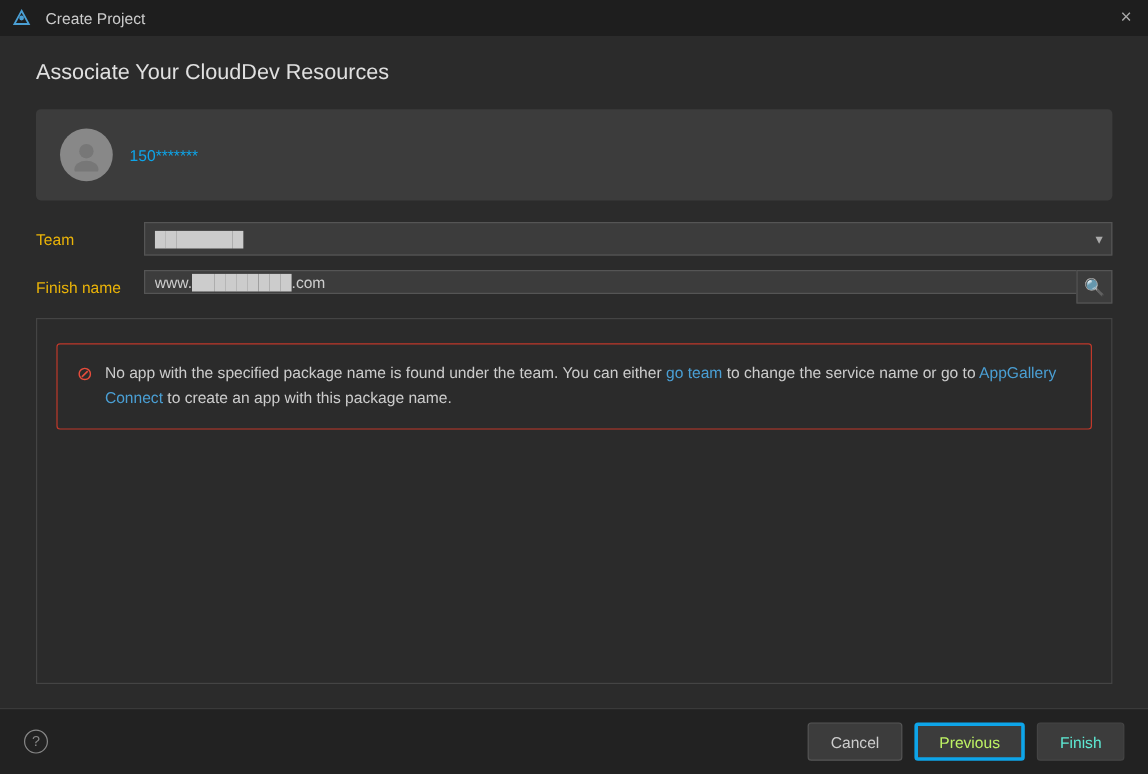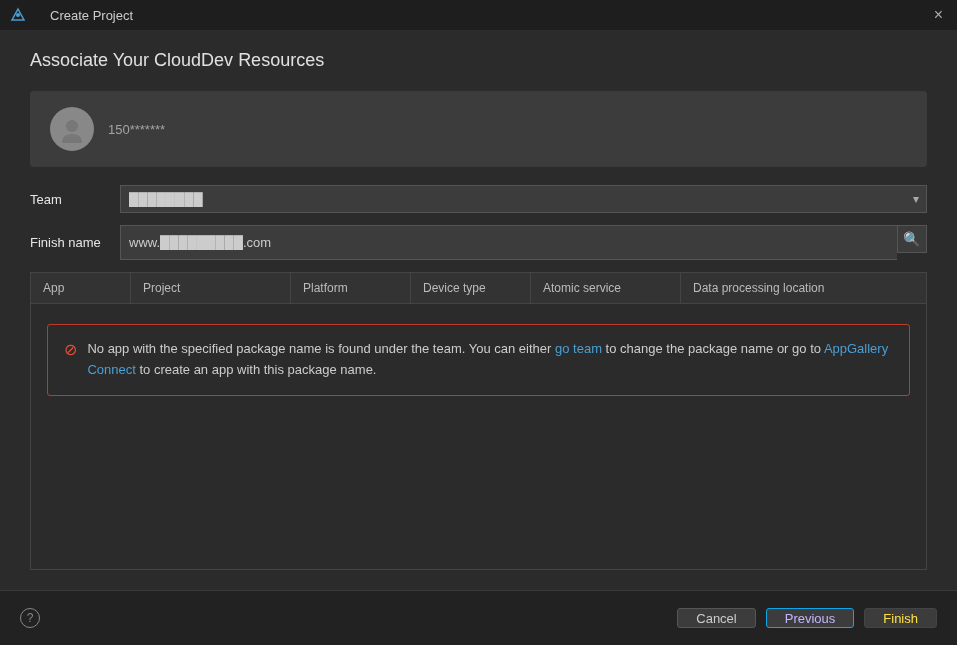--- a/index.html
+++ b/index.html
@@ -17,21 +17,21 @@
       align-items: center;
       justify-content: space-between;
       background: #1e1e1e;
       height: 30px;
       padding: 0 10px;
       user-select: none;
     }
     .title-bar-left {
       display: flex;
       align-items: center;
-      gap: 24px;
+      gap: 12px;
       color: #ccc;
       font-size: 13px;
     }
     .title-bar-logo {
       width: 16px;
       height: 16px;
     }
     .title-bar-close {
       color: #aaa;
       font-size: 16px;
@@ -69,32 +69,32 @@
       height: 44px;
       border-radius: 50%;
       background: #888;
       display: flex;
       align-items: center;
       justify-content: center;
       color: #555;
       font-size: 22px;
     }
     .account-id {
-      color: #a3a3a3;
+      color: #0ea5e9;
       font-size: 13px;
     }
 
     .form-row {
       display: flex;
       align-items: center;
       margin-bottom: 12px;
     }
     .form-label {
       width: 90px;
-      color: #e5e5e5;
+      color: #eab308;
       font-size: 13px;
       flex-shrink: 0;
     }
     .form-select {
       flex: 1;
       height: 28px;
       background: #3c3c3c;
       border: 1px solid #555;
       color: #ccc;
       padding: 0 8px;
@@ -129,21 +129,21 @@
       font-size: 12px;
     }
 
     .bundle-input-wrapper {
       flex: 1;
       display: flex;
       gap: 0;
     }
     .bundle-input {
       flex: 1;
-      height: 35px;
+      height: 20px;
       background: #3c3c3c;
       border: 1px solid #555;
       border-right: none;
       color: #ccc;
       padding: 0 8px;
       font-size: 13px;
       outline: none;
     }
     .bundle-search-btn {
       width: 30px;
@@ -234,46 +234,46 @@
       justify-content: center;
       color: #888;
       font-size: 12px;
       cursor: pointer;
     }
     .footer-buttons {
       display: flex;
       gap: 10px;
     }
     .btn {
-      height: 20px;
+      height: 32px;
       padding: 0 18px;
       border-radius: 3px;
       border: none;
       font-size: 13px;
       cursor: pointer;
       outline: none;
     }
     .btn-cancel {
       background: #3c3c3c;
       color: #ccc;
       border: 1px solid #555;
     }
     .btn-secondary {
       background: #3c3c3c;
-      color: #c4b5fd;
-      border: 1px solid #0ea5e9;
+      color: #bef264;
+      border: 3px solid #0ea5e9;
     }
     .btn-primary {
       background: #4a9fd4;
       color: #fff;
       border: 1px solid #3a8fc4;
     }
     .btn-primary:disabled {
       background: #3c3c3c;
-      color: #fde047;
+      color: #5eead4;
       border-color: #444;
       cursor: not-allowed;
     }
   </style>
 </head>
 <body>
 
 <div class="title-bar">
   <div class="title-bar-left">
     <svg class="title-bar-logo" viewBox="0 0 16 16" fill="none">
@@ -312,34 +312,26 @@
     <span class="form-label">Finish name</span>
     <div class="bundle-input-wrapper">
       <input class="bundle-input" type="text" value="www.█████████.com" style="">
       <button class="bundle-search-btn">
         <span>🔍</span>
       </button>
     </div>
   </div>
 
   <div class="table-container">
-    <div class="table-header">
-      <div class="table-header-cell">App</div>
-      <div class="table-header-cell">Project</div>
-      <div class="table-header-cell">Platform</div>
-      <div class="table-header-cell">Device type</div>
-      <div class="table-header-cell">Atomic service</div>
-      <div class="table-header-cell">Data processing location</div>
-    </div>
     <div class="table-body">
 
       <div class="error-box">
         <span class="error-icon">⊘</span>
         <span class="error-text">
-          <span>No app with the specified package name is found under the team. You can either </span><a class="error-link" href="#">go team</a><span> to change the package name or go to </span><a class="error-link" href="#">AppGallery Connect</a><span> to create an app with this package name.</span>
+          <span>No app with the specified package name is found under the team. You can either </span><a class="error-link" href="#">go team</a><span> to change the service name or go to </span><a class="error-link" href="#">AppGallery Connect</a><span> to create an app with this package name.</span>
         </span>
       </div>
     </div>
   </div>
 </div>
 
 <div class="footer">
   <div class="footer-left">
     <div class="help-icon">
       <span>?</span>

